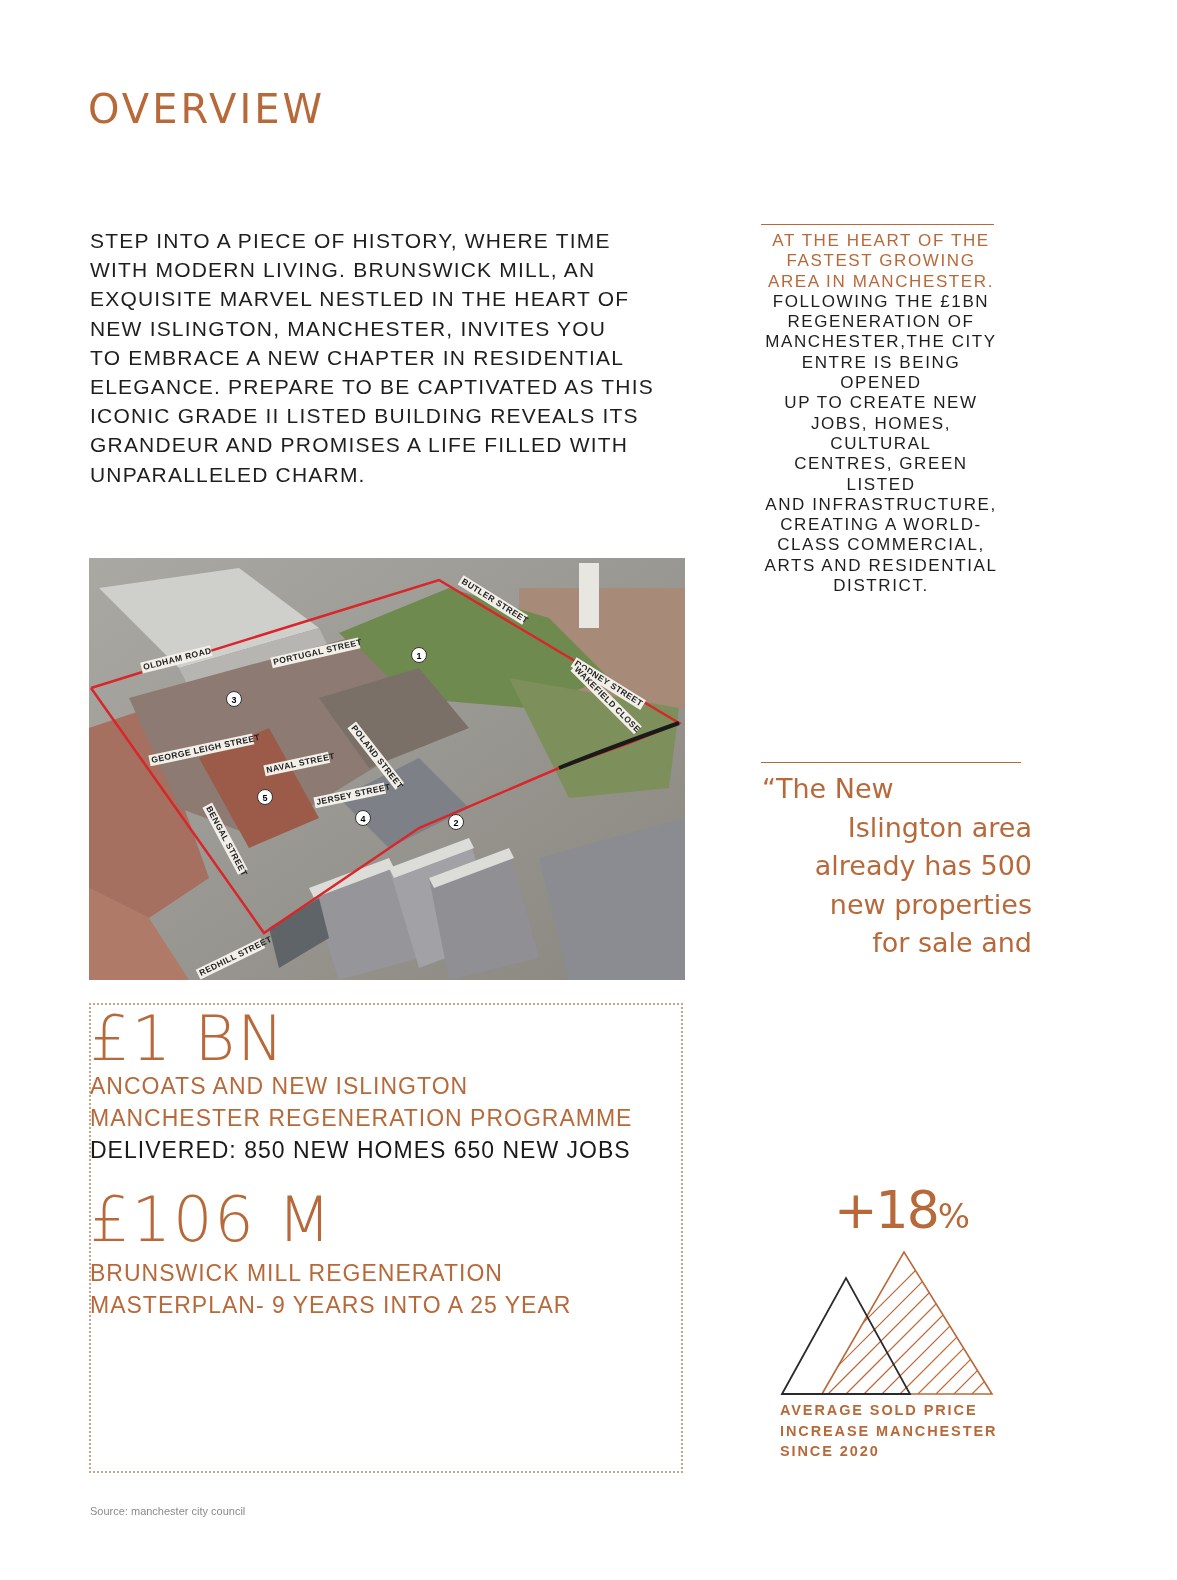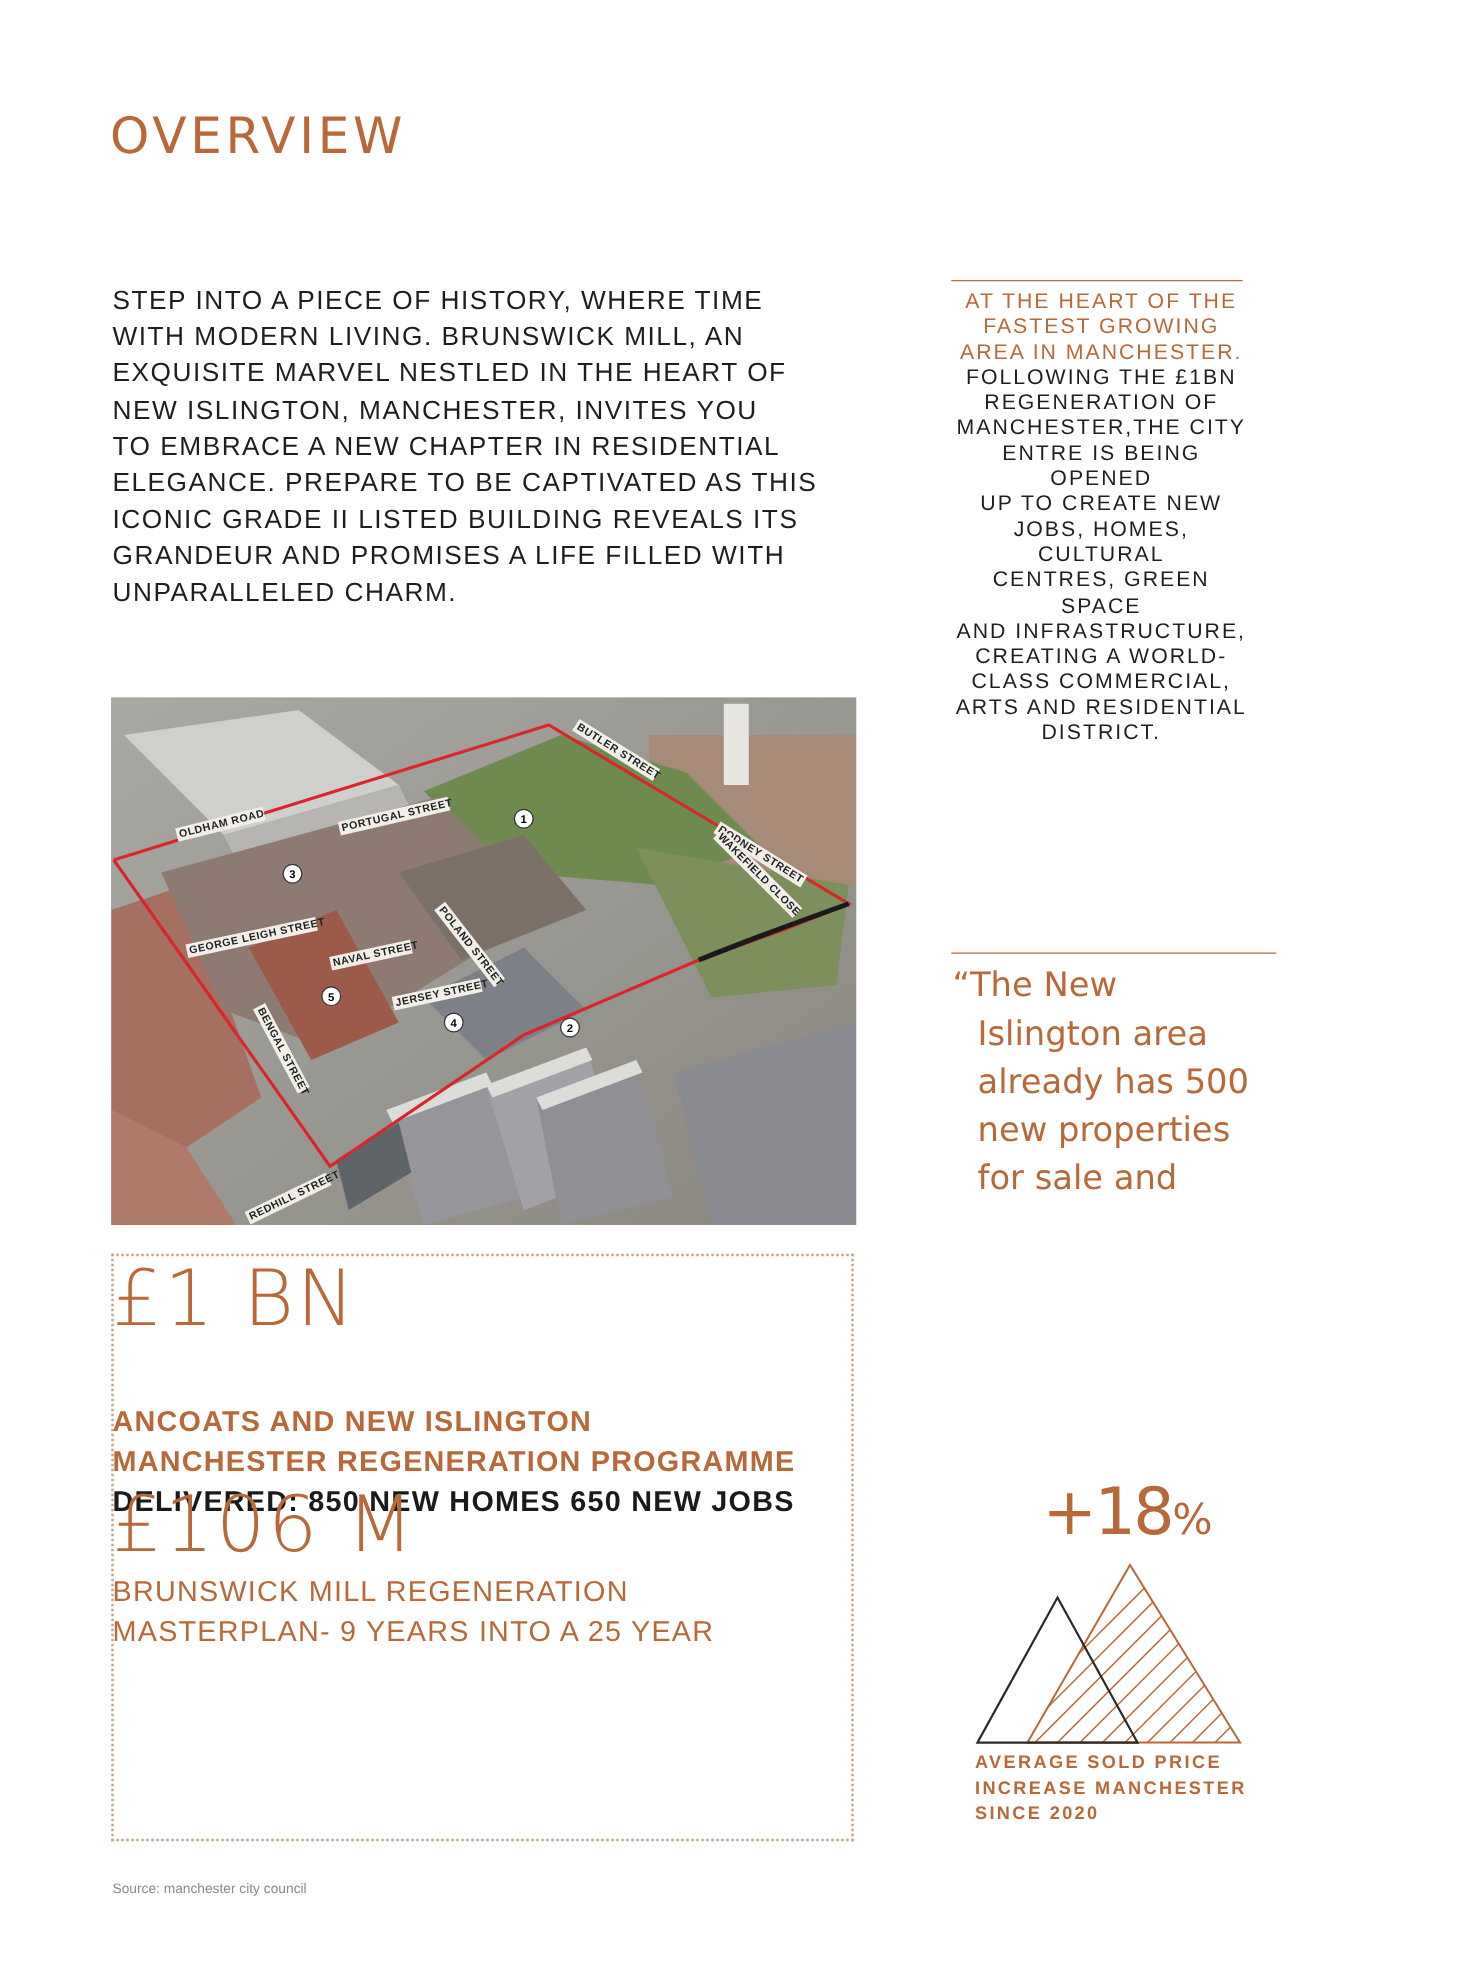--- a/index.html
+++ b/index.html
@@ -17,21 +17,21 @@
     .side-rule { left: 761px; top: 224px; width: 233px; height: 1px; background: #b8693a; }
     .side-text { left: 761px; top: 231px; width: 240px; font-size: 17px; line-height: 20.3px;
                  letter-spacing: 1.6px; font-family: "Liberation Sans", sans-serif; color: #1e1e1e; text-align: center; }
     .side-text .hl { color: #b8693a; }
 
     .map { left: 89px; top: 558px; width: 596px; height: 422px; overflow: hidden; background: #8d8b86; }
 
     .quote-rule { left: 761px; top: 762px; width: 260px; height: 1px; background: #b8693a; }
     .quote { left: 762px; top: 770px; width: 270px; font-size: 27px; line-height: 38.5px;
              color: #b8693a; font-family: "DejaVu Sans", sans-serif; font-weight: 400; }
-    .quote .indent { display: block; padding-left: 20px; }
+    .quote .indent { display: block; padding-left: 20px; text-align: right; }
 
     .stats-box { left: 89px; top: 1003px; width: 594px; height: 470px;
                  border: 2px dotted #c9a48a; box-sizing: border-box; }
     .big { font-size: 62px; line-height: 62px; color: #b8693a; font-family: "DejaVu Sans", sans-serif;
            font-weight: 300; letter-spacing: 2px; }
     .stat-sub { font-size: 23px; line-height: 32px; letter-spacing: 1px; font-family: "Liberation Sans", sans-serif; }
 
     .plus { left: 834px; top: 1180px; font-size: 52px; color: #b8693a; font-family: "DejaVu Sans", sans-serif;
             font-weight: 400; letter-spacing: -2px; }
     .plus .pct { font-size: 34px; letter-spacing: 0; }
@@ -65,21 +65,21 @@
 <div class="abs side-text">
   <div class="hl">AT THE HEART OF THE</div>
   <div class="hl">FASTEST GROWING</div>
   <div class="hl">AREA IN MANCHESTER.</div>
   <div>FOLLOWING THE £1BN</div>
   <div>REGENERATION OF</div>
   <div>MANCHESTER,THE CITY</div>
   <div>ENTRE IS BEING OPENED</div>
   <div>UP TO CREATE NEW</div>
   <div>JOBS, HOMES, CULTURAL</div>
-  <div>CENTRES, GREEN SPACE</div>
+  <div>CENTRES, GREEN LISTED</div>
   <div>AND INFRASTRUCTURE,</div>
   <div>CREATING A WORLD-</div>
   <div>CLASS COMMERCIAL,</div>
   <div>ARTS AND RESIDENTIAL</div>
   <div>DISTRICT.</div>
 </div>
 
 <div class="abs map">
   <svg width="596" height="422" viewBox="0 0 596 422" xmlns="http://www.w3.org/2000/svg">
     <defs>
@@ -192,21 +192,21 @@
 <div class="abs quote">
   <span>“The New</span>
   <span class="indent">Islington area</span>
   <span class="indent">already has 500</span>
   <span class="indent">new properties</span>
   <span class="indent">for sale and</span>
 </div>
 
 <div class="abs stats-box"></div>
 <div class="abs big" style="left:90px; top:1008px;">£1 BN</div>
-<div class="abs stat-sub copper" style="left:90px; top:1121px; width:600px;font-weight:bold;">
+<div class="abs stat-sub copper" style="left:90px; top:1070px; width:600px;">
   <div>ANCOATS AND NEW ISLINGTON</div>
   <div>MANCHESTER REGENERATION PROGRAMME</div>
   <div style="color:#1a1a1a;">DELIVERED: 850 NEW HOMES 650 NEW JOBS</div>
 </div>
 <div class="abs big" style="left:90px; top:1189px;">£106 M</div>
 <div class="abs stat-sub copper" style="left:90px; top:1257px; width:600px;">
   <div>BRUNSWICK MILL REGENERATION</div>
   <div>MASTERPLAN- 9 YEARS INTO A 25 YEAR</div>
 </div>
 

